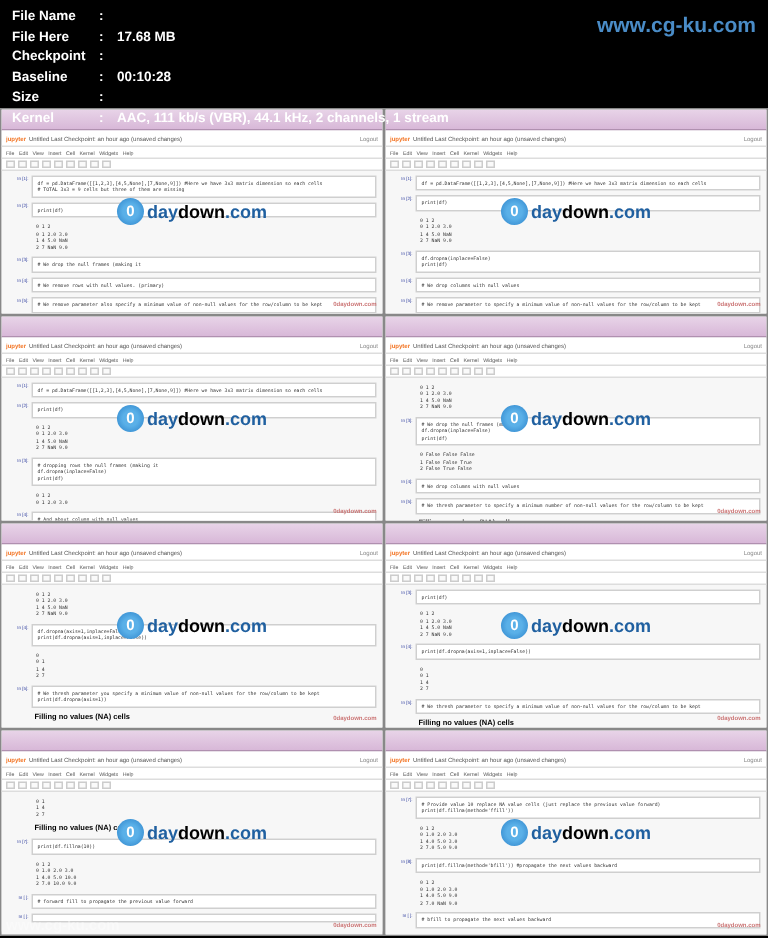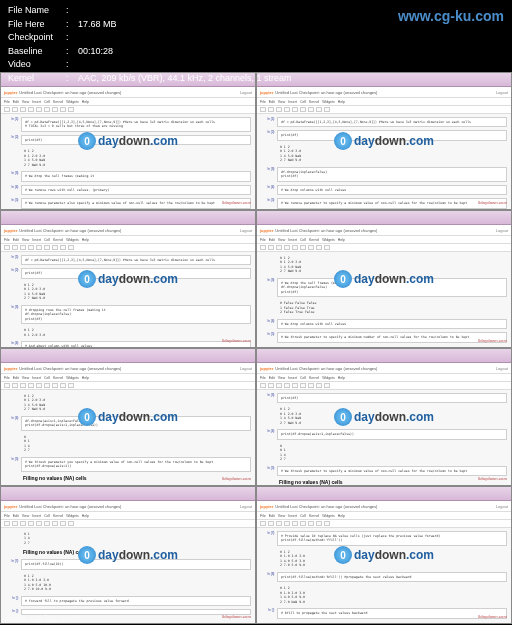--- a/index.html
+++ b/index.html
@@ -10,21 +10,21 @@
     font-family: Arial, sans-serif;
     position: relative;
     overflow: hidden;
   }
   .meta-block {
     position: absolute;
     top: 4px;
     left: 8px;
     color: #fff;
     font-size: 9px;
-    font-weight: normal;
+    font-weight: bold;
     line-height: 1.5;
     z-index: 10;
   }
   .meta-row { display: flex; }
   .meta-label { width: 58px; }
   .meta-sep { width: 12px; }
   .top-watermark {
     position: absolute;
     top: 8px;
     right: 8px;
@@ -116,21 +116,21 @@
     background: radial-gradient(circle, #5ab0e8 40%, #2a80c8 100%);
     border-radius: 50%;
     color: #fff;
     display: flex;
     align-items: center;
     justify-content: center;
     font-size: 10px;
     margin-right: 2px;
   }
   .logo-text { font-size: 12px; color: #2060a0; }
-  .logo-text .orange { color: #404040; }
+  .logo-text .orange { color: #000000; }
   .bottom-watermark {
     position: absolute;
     bottom: 2px;
     left: 4px;
     color: rgba(255,255,255,0.35);
     font-size: 10px;
     font-weight: bold;
     z-index: 20;
   }
   .bottom-right-wm {
@@ -158,27 +158,27 @@
   <div class="meta-row">
       <span class="meta-label">Checkpoint</span>
       <span class="meta-sep">:</span>
     </div>
   <div class="meta-row">
       <span class="meta-label">Baseline</span>
       <span class="meta-sep">:</span>
       <span>00:10:28</span>
     </div>
   <div class="meta-row">
-      <span class="meta-label">Video</span>
+      <span class="meta-label">Size</span>
       <span class="meta-sep">:</span>
     </div>
   <div class="meta-row">
       <span class="meta-label">Kernel</span>
       <span class="meta-sep">:</span>
-      <span>AAC, 209 kb/s (VBR), 44.1 kHz, 2 channels, 1 stream</span>
+      <span>AAC, 111 kb/s (VBR), 44.1 kHz, 2 channels, 1 stream</span>
     </div>
 </div>
 
 <div class="top-watermark">www.cg-ku.com</div>
 
 <div class="grid">
     <div class="pane">
       <div class="browser-chrome"></div>
       <div class="jupyter-header">
         <span class="jupyter-logo">jupyter</span>

